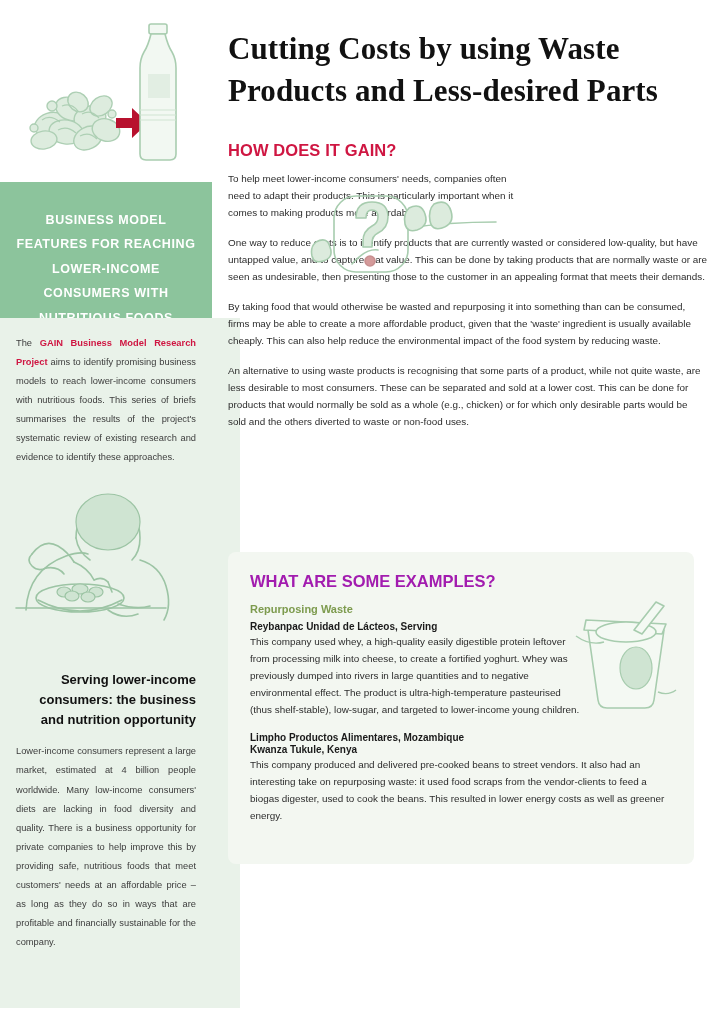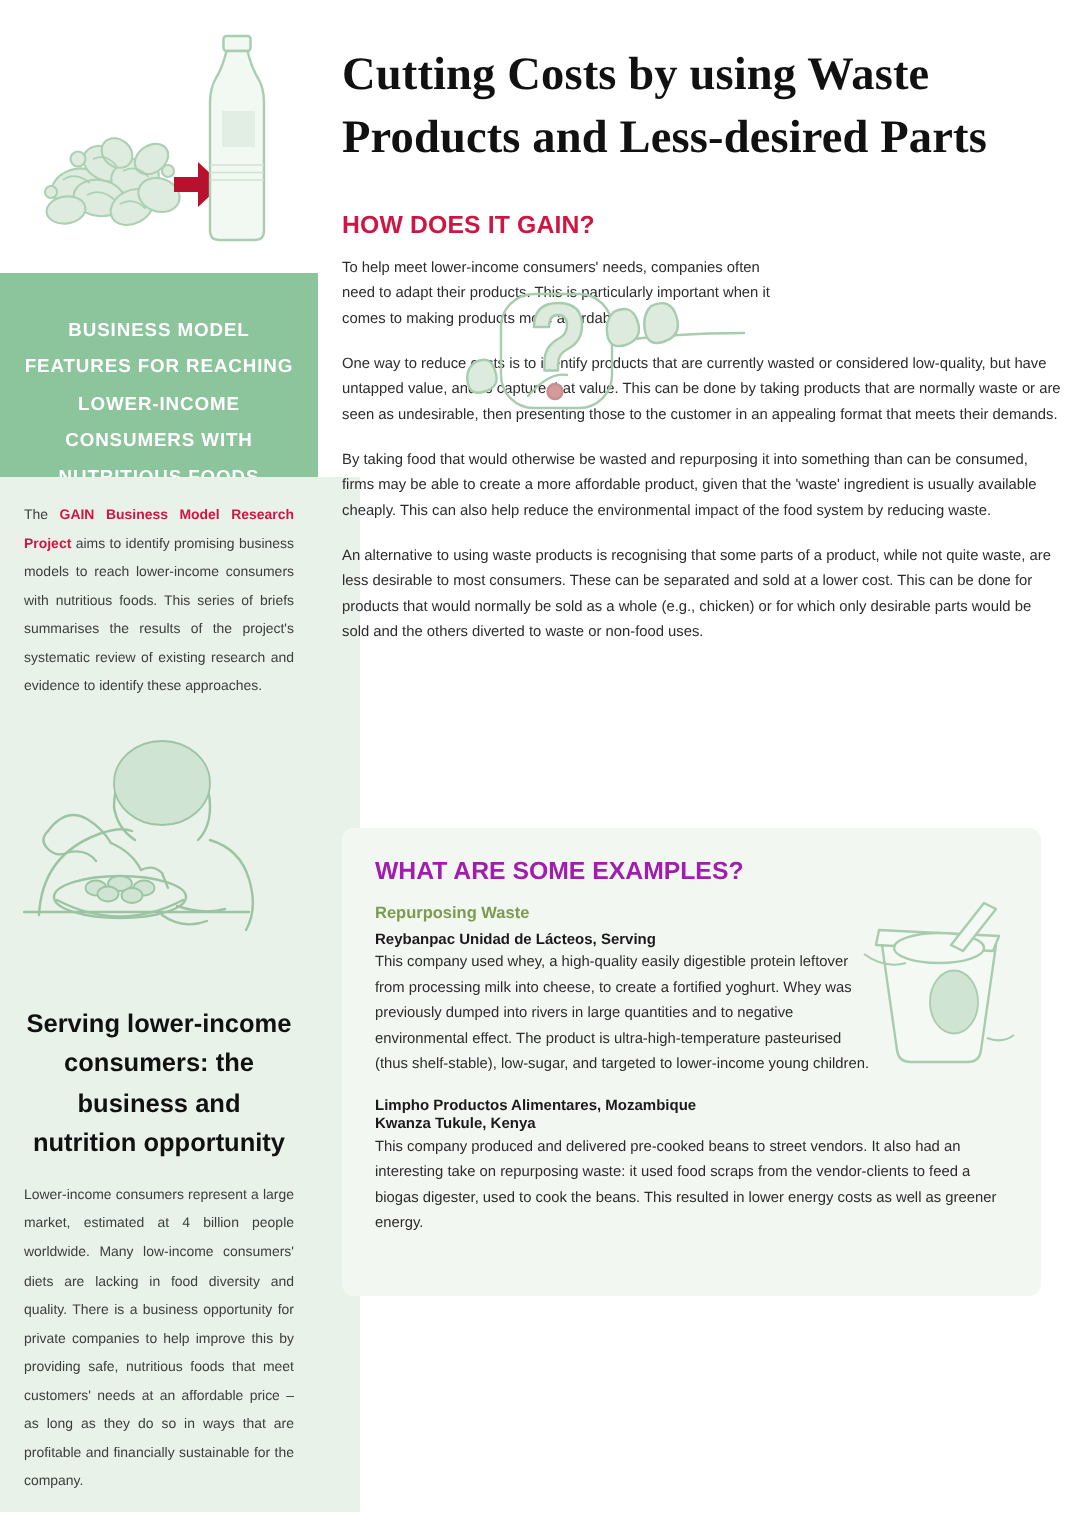--- a/index.html
+++ b/index.html
@@ -43,22 +43,22 @@
     margin:0;font-size:9.3px;line-height:2.05;color:#3c3c3c;text-align:justify;
   }
   .sb-intro .gain{color:#cf1642;font-weight:700;}
   .sb-illo{position:absolute;left:0;top:168px;width:212px;height:180px;}
   .sb-illo svg{position:absolute;left:14px;top:0;}
   .sb-sec{
     position:absolute;left:0;top:352px;width:212px;
     padding:0 16px;box-sizing:border-box;
   }
   .sb-sec h3{
-    margin:0 0 12px 0;font-size:17px;line-height:1.55;color:#111;
-    text-align:center;font-weight:600;
+    margin:0 0 12px 0;font-size:13px;line-height:1.55;color:#111;
+    text-align:right;font-weight:600;
   }
   .sb-sec p{
     margin:0;font-size:9.3px;line-height:2.05;color:#3c3c3c;text-align:justify;
   }
 
   
   .main{position:absolute;left:228px;top:0;width:480px;}
   .title{
     margin:0;padding:28px 0 0 0;
     font-family:"Liberation Serif", serif;

